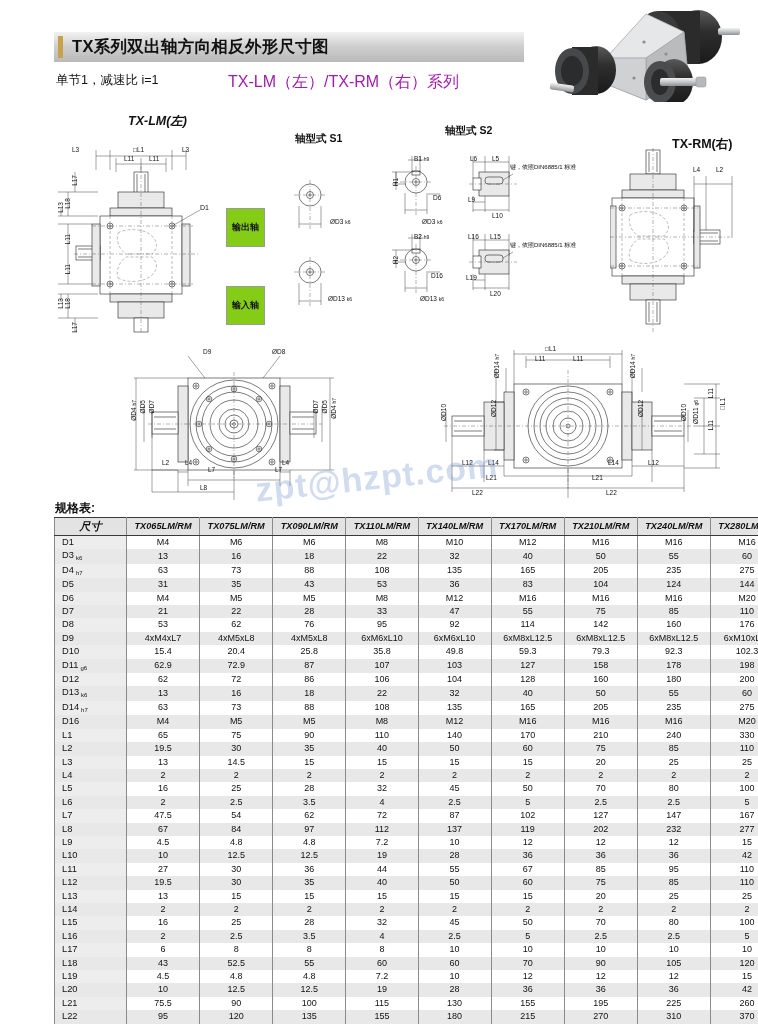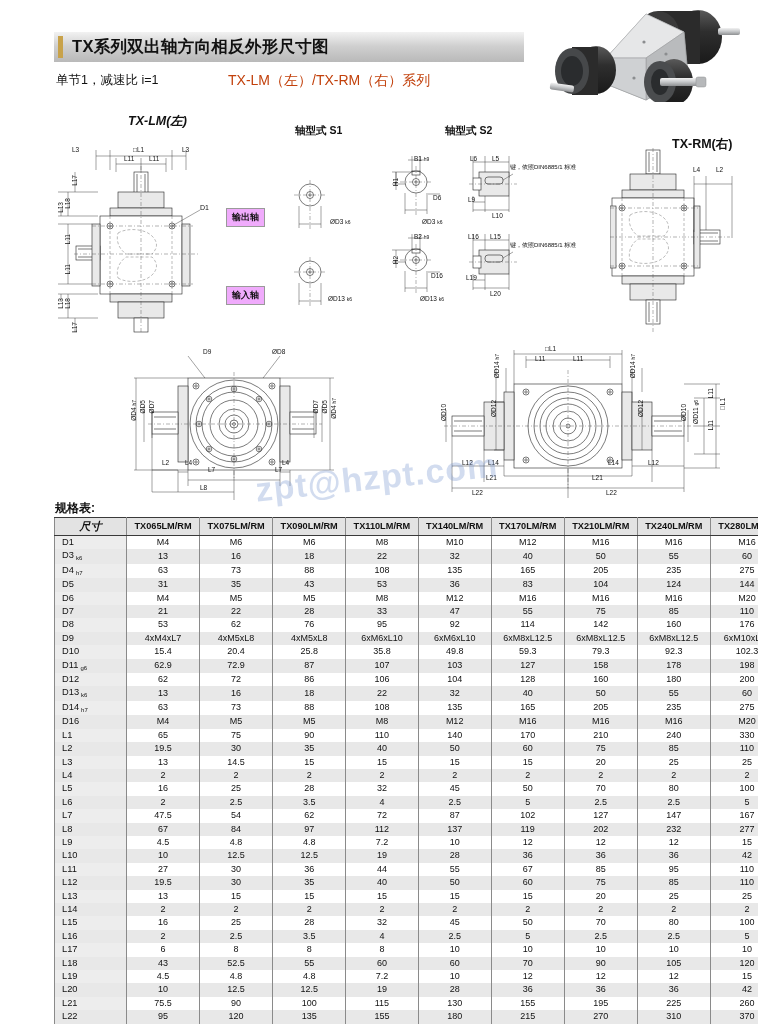--- a/index.html
+++ b/index.html
@@ -31,21 +31,21 @@
   .title-text {
     font-size: 16.5px; font-weight: bold; color: #111; letter-spacing: .3px;
     white-space: nowrap;
   }
   .subline {
     position: absolute; left: 16px; top: 72px;
     font-size: 12.5px; color: #111; white-space: nowrap;
   }
   .subline2 {
     position: absolute; left: 188px; top: 72px;
-    font-size: 14px; color: #c2410c; white-space: nowrap;
+    font-size: 16px; color: #a21caf; white-space: nowrap;
   }
 
   
   .photo {
     position: absolute; right: 10px; top: 2px;
     width: 240px; height: 100px;
   }
 
   
   .dwg-title {
@@ -53,24 +53,24 @@
     font-size: 12.5px; font-weight: bold; color: #111; white-space: nowrap;
   }
   .dwg-label {
     position: absolute;
     font-size: 6.5px; color: #111; white-space: nowrap;
     font-family: "Liberation Sans", sans-serif;
   }
   .dwg-label.vert { writing-mode: vertical-rl; transform: rotate(180deg); }
   .shaft-tag {
     position: absolute;
-    background: #f0abfc;
+    background: #84cc16;
     border: 1px solid #9a9a9a;
     font-size: 9px; font-weight: bold; color: #111;
-    padding: 2px 5px; white-space: nowrap;
+    padding: 12px 5px; white-space: nowrap;
   }
   .grp-title {
     position: absolute;
     font-size: 10.5px; font-weight: bold; color: #111; white-space: nowrap;
   }
   .din-note {
     position: absolute;
     font-size: 6px; color: #111; white-space: nowrap;
   }
 
@@ -121,21 +121,21 @@
     text-align: center;
     white-space: nowrap;
     font-weight: normal;
   }
   table.spec thead th {
     border-top: 1px solid #3a3a3a;
     border-bottom: 1px solid #3a3a3a;
     background: #e3e3e3;
     font-weight: bold;
     font-size: 9.2px;
-    height: 17px; line-height: 17px;
+    height: 17px; line-height: 17px; font-style: italic;
   }
   table.spec thead th.hdr-dim {
     font-size: 11px; font-style: italic; font-weight: bold;
     background: #e3e3e3;
   }
   table.spec tbody tr:nth-child(odd) td { background: #ffffff; }
   table.spec tbody tr:nth-child(even) td { background: #e8e8e8; }
   table.spec td.rowlabel {
     text-align: left;
     padding-left: 7px;
@@ -324,21 +324,21 @@
   <div class="dwg-label vert" style="left:31px; top:175px;">L17</div>
   <div class="dwg-label vert" style="left:24px; top:198px;">L18</div>
   <div class="dwg-label vert" style="left:17px; top:202px;">L13</div>
   <div class="dwg-label vert" style="left:24px; top:234px;">L11</div>
   <div class="dwg-label vert" style="left:24px; top:264px;">L11</div>
   <div class="dwg-label vert" style="left:24px; top:298px;">L18</div>
   <div class="dwg-label vert" style="left:17px; top:298px;">L13</div>
   <div class="dwg-label vert" style="left:31px; top:322px;">L17</div>
   <div class="dwg-label" style="left:160px; top:204px; font-size:7px;">D1</div>
 
-  <div class="grp-title" style="left:255px; top:124px;">轴型式 S1</div>
+  <div class="grp-title" style="left:255px; top:132px;">轴型式 S1</div>
   <div class="grp-title" style="left:405px; top:124px;">轴型式 S2</div>
 
   <div class="shaft-tag" style="left:186px; top:208px;">输出轴</div>
   <div class="shaft-tag" style="left:186px; top:286px;">输入轴</div>
 
   <div style="position:absolute; left:248px; top:178px;">
     <svg width="70" height="62" viewBox="0 0 70 62">
       <circle class="fillw" cx="22" cy="17" r="11"></circle>
       <circle class="ln" cx="22" cy="17" r="3.5"></circle>
       <circle class="ln" cx="22" cy="17" r="1.2"></circle>

